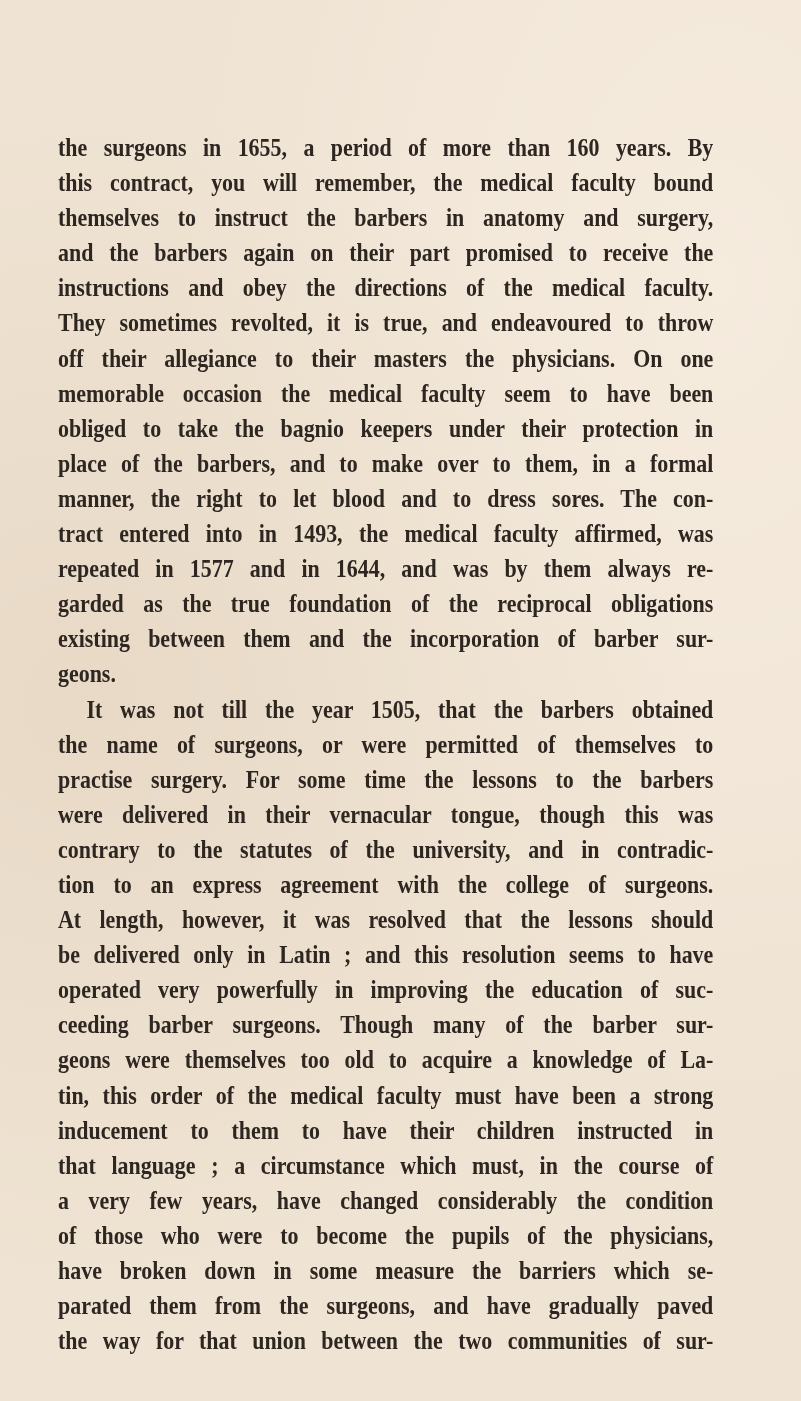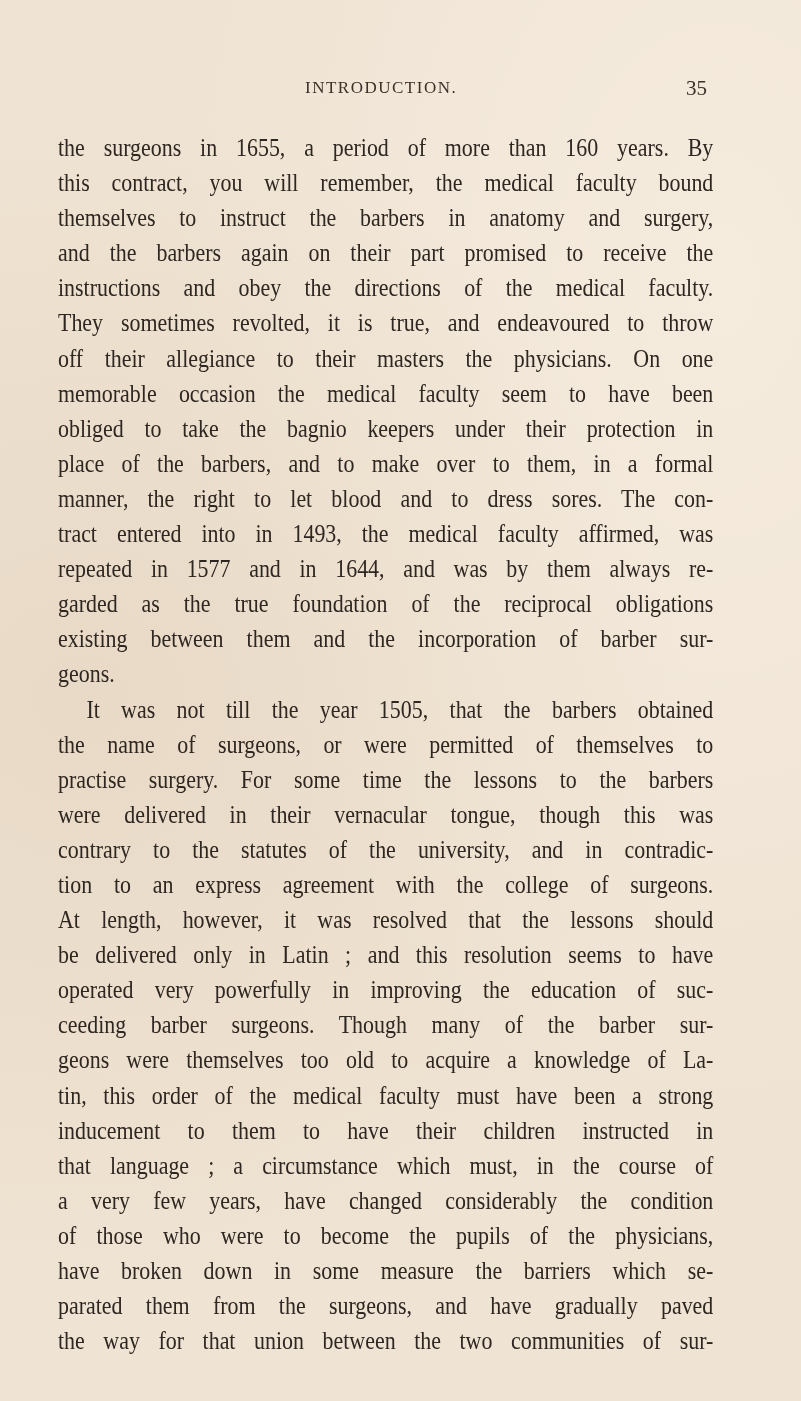--- a/index.html
+++ b/index.html
@@ -19,42 +19,38 @@
   }
   .running-title {
     position: absolute; left: 305px; top: 0;
     font-size: 17px; letter-spacing: 1.5px; color: #3a3028;
   }
   .page-number {
     position: absolute; left: 686px; top: -2px;
     font-size: 21px; color: #3a3028;
   }
   .body-text {
-    position: absolute; left: 58px; top: 130px; width: 655px;
+    position: absolute; left: 58px; top: 130px; width: 655px; font-weight: bold;
   }
   .line {
     height: 35.1px; line-height: 35.1px;
     font-size: 25.5px;
     white-space: nowrap;
     text-align: justify; text-align-last: justify;
     transform-origin: left center;
     transform: scaleX(0.86);
     width: 762px;
   }
   .line.last { text-align-last: left; }
   .line.indent { padding-left: 33px; width: 729px; }
 </style>
 </head>
 <body>
 
 <div class="page">
-  <div class="running-head">
-    <span class="running-title">INTRODUCTION.</span>
-    <span class="page-number">35</span>
-  </div>
 
   <div class="body-text">
     <div>
       <div class="line">the surgeons in 1655, a period of more than 160 years. By</div>
       <div class="line">this contract, you will remember, the medical faculty bound</div>
       <div class="line">themselves to instruct the barbers in anatomy and surgery,</div>
       <div class="line">and the barbers again on their part promised to receive the</div>
       <div class="line">instructions and obey the directions of the medical faculty.</div>
       <div class="line">They sometimes revolted, it is true, and endeavoured to throw</div>
       <div class="line">off their allegiance to their masters the physicians. On one</div>

